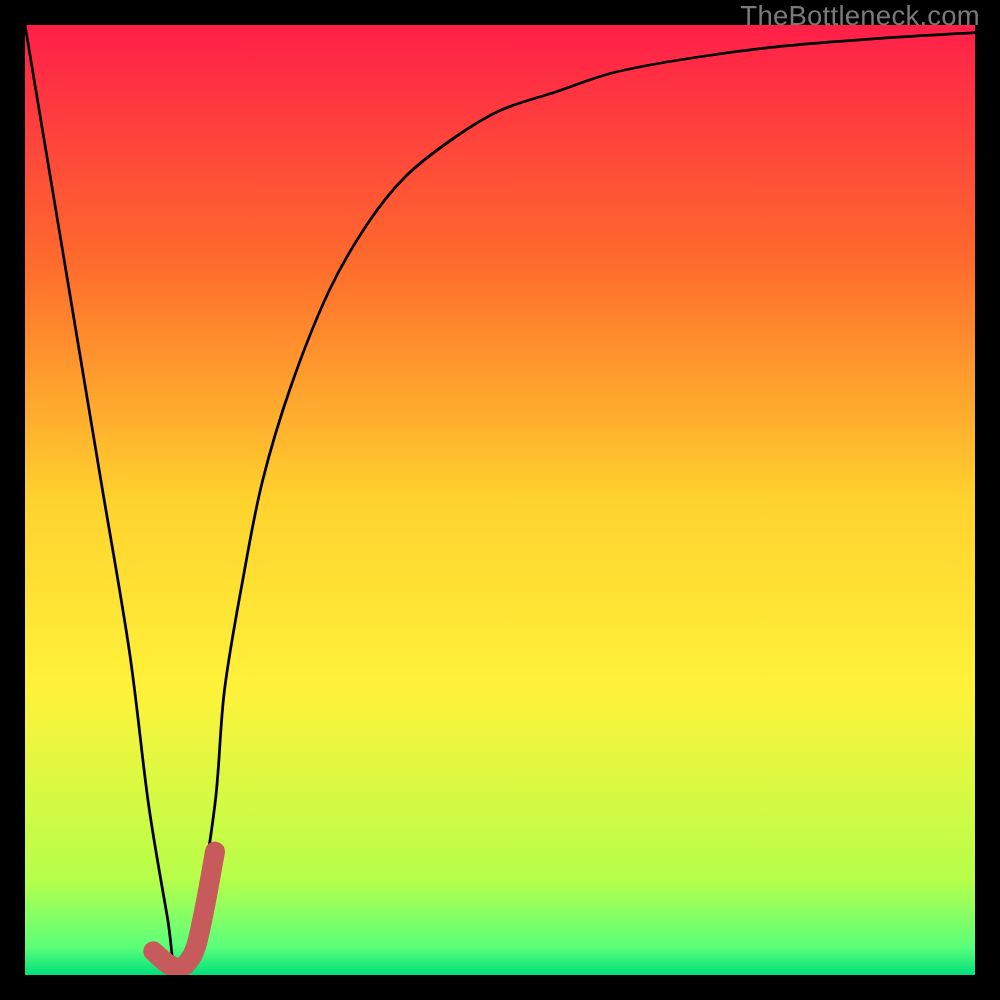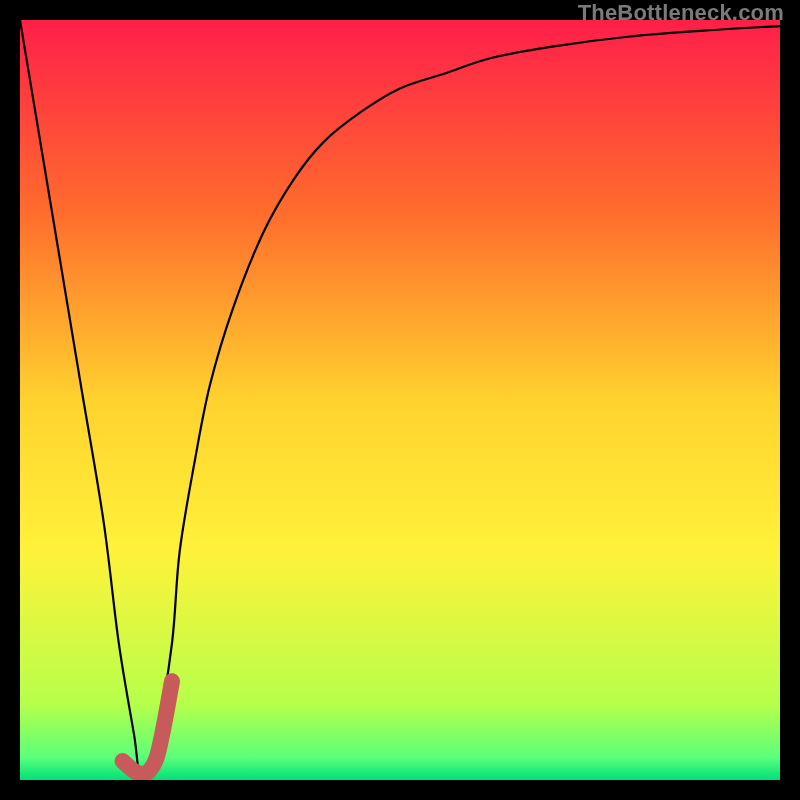--- a/index.html
+++ b/index.html
@@ -27,21 +27,21 @@
     display: block;
     width: 760px;
     height: 760px;
   }
   .watermark {
     position: absolute;
     top: 0px;
     right: 16px;
     font-family: Arial, Helvetica, sans-serif;
     font-size: 22px;
-    font-weight: 700;
+    font-weight: 400;
     color: #7a7a7a;
     letter-spacing: 0.2px;
   }
 </style>
 </head>
 <body>
 <div class="outer">
 
   <div class="plot">
     <svg viewBox="0 0 760 760" preserveAspectRatio="none">

